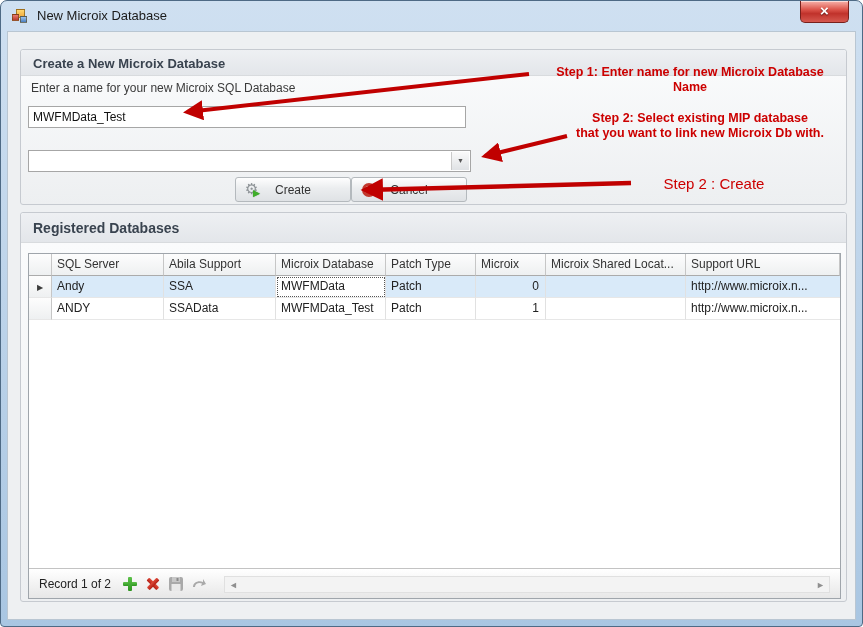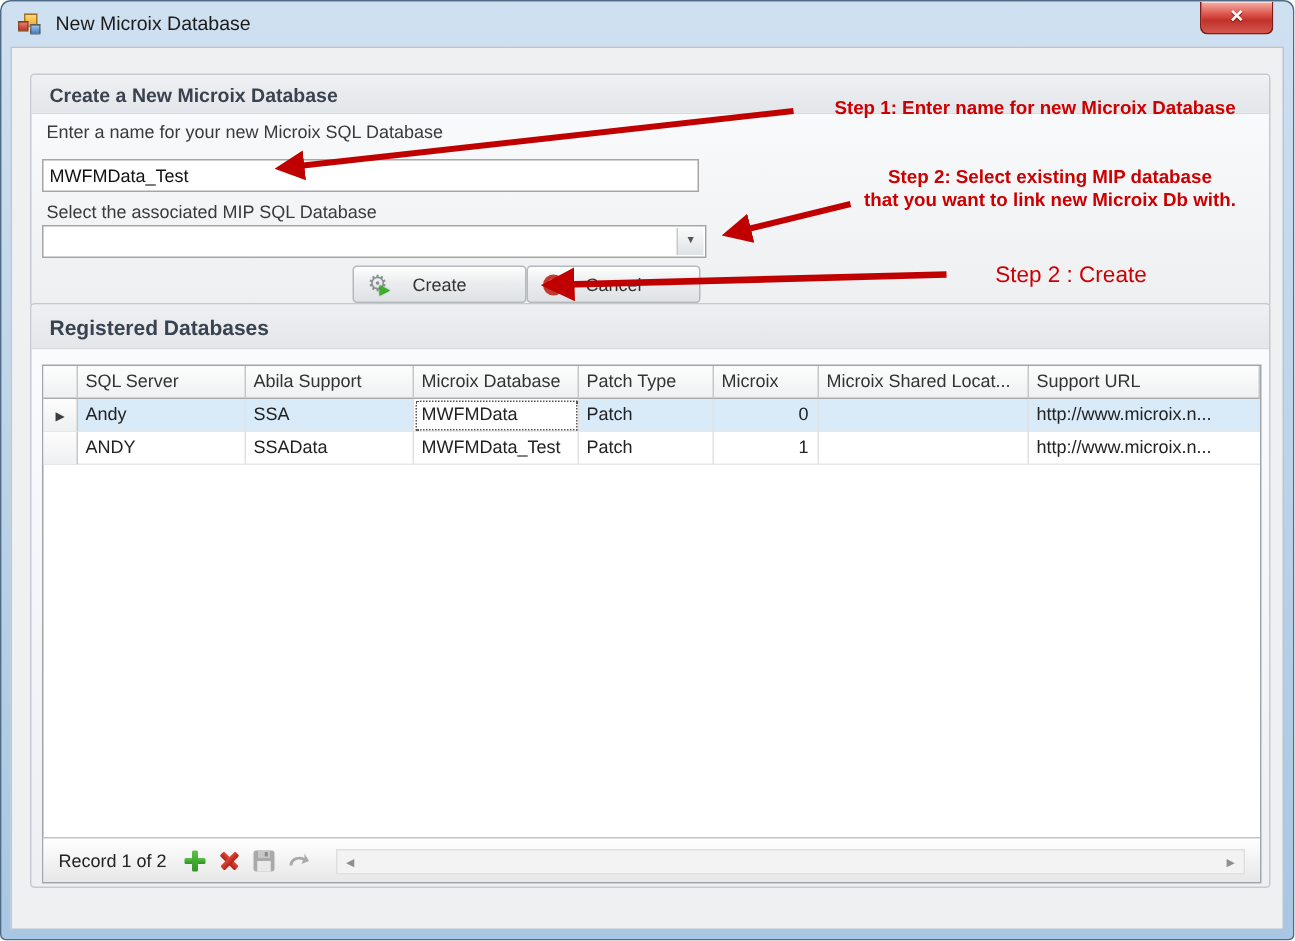--- a/index.html
+++ b/index.html
@@ -40,21 +40,21 @@
     background:linear-gradient(#fbfcfd,#edeff1);
   }
   .panel-header {
     position:absolute; left:0; top:0; right:0;
     background:linear-gradient(#eef0f3,#e3e6ea);
     border-bottom:1px solid #d8dbde; border-radius:3px 3px 0 0;
     color:#39434f; font-weight:bold;
   }
   .panel-create { left:12px; top:17px; width:827px; height:156px; }
   .panel-create .panel-header { height:26px; font-size:13px; padding:6px 0 0 12px; }
-  .panel-registered { left:12px; top:170px; width:827px; height:390px; }
+  .panel-registered { left:12px; top:180px; width:827px; height:390px; }
   .panel-registered .panel-header { height:30px; font-size:14px; padding:7px 0 0 12px; }
 
   .field-label { position:absolute; left:10px; font-size:12px; color:#3a3a3a; }
   .textbox {
     position:absolute; left:7px; width:438px; height:22px;
     border:1px solid #a6a6a6; background:#fff; font-size:12px; padding:2px 4px;
     font-family:inherit; color:#111;
   }
   .combo { position:absolute; left:7px; width:443px; height:22px; border:1px solid #a6a6a6; background:#fff; }
   .combo-btn {
@@ -151,21 +151,20 @@
       <span>×</span>
     </div>
   </div>
 
   <div class="client">
 
     <div class="panel panel-create">
       <div class="panel-header">Create a New Microix Database</div>
       <div class="field-label" style="top:31px;">Enter a name for your new Microix SQL Database</div>
       <input class="textbox" style="top: 56px;" type="text" value="MWFMData_Test">
-      <div class="field-label" style="top:84px;">Select the associated MIP SQL Database</div>
       <div class="combo" style="top:100px;">
         <span style="position:absolute; left:4px; top:3px; font-size:12px;"></span>
         <div class="combo-btn">
           <span>▼</span>
         </div>
       </div>
       <div class="win-btn" style="left:214px; top:127px;">
         <span class="btn-icon">
           <span class="gear-glyph">⚙</span>
           <span class="gear-play">▶</span>
@@ -241,20 +240,21 @@
             <span class="sb-arrow sb-left">◄</span>
             <span class="sb-arrow sb-right">►</span>
           </div>
         </div>
       </div>
     </div>
   </div>
 
   <div class="annot small" style="left:523px; top:64px; width:332px;">
     <div>Step 1: Enter name for new Microix Database</div>
+    <div>Name</div>
   </div>
   <div class="annot small" style="left:538px; top:110px; width:322px;">
     <div>Step 2: Select existing MIP database</div>
     <div>that you want to link new Microix Db with.</div>
   </div>
   <div class="annot big" style="left:628px; top:174px; width:170px;">Step 2 : Create</div>
 
   <svg class="arrow-overlay" width="863" height="627" viewBox="0 0 863 627">
     <defs>
       <marker id="ah" viewBox="0 0 10 10" refX="8" refY="5" markerWidth="5" markerHeight="5" orient="auto">

